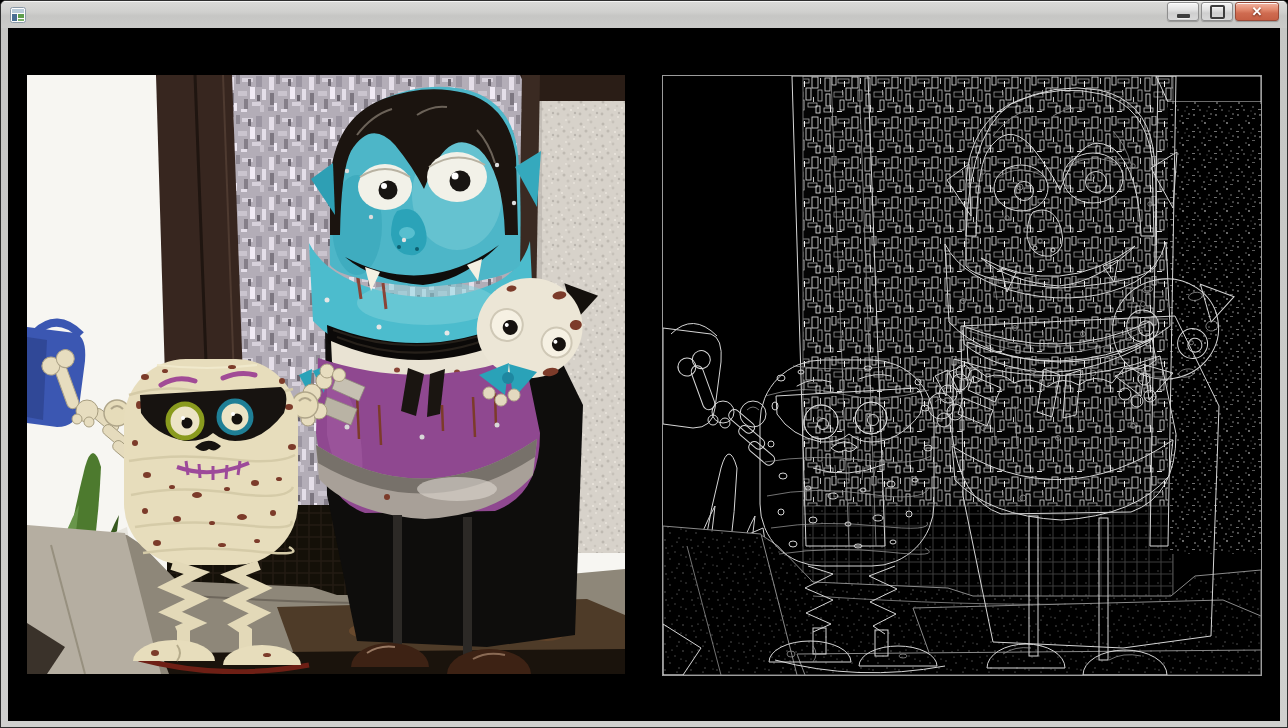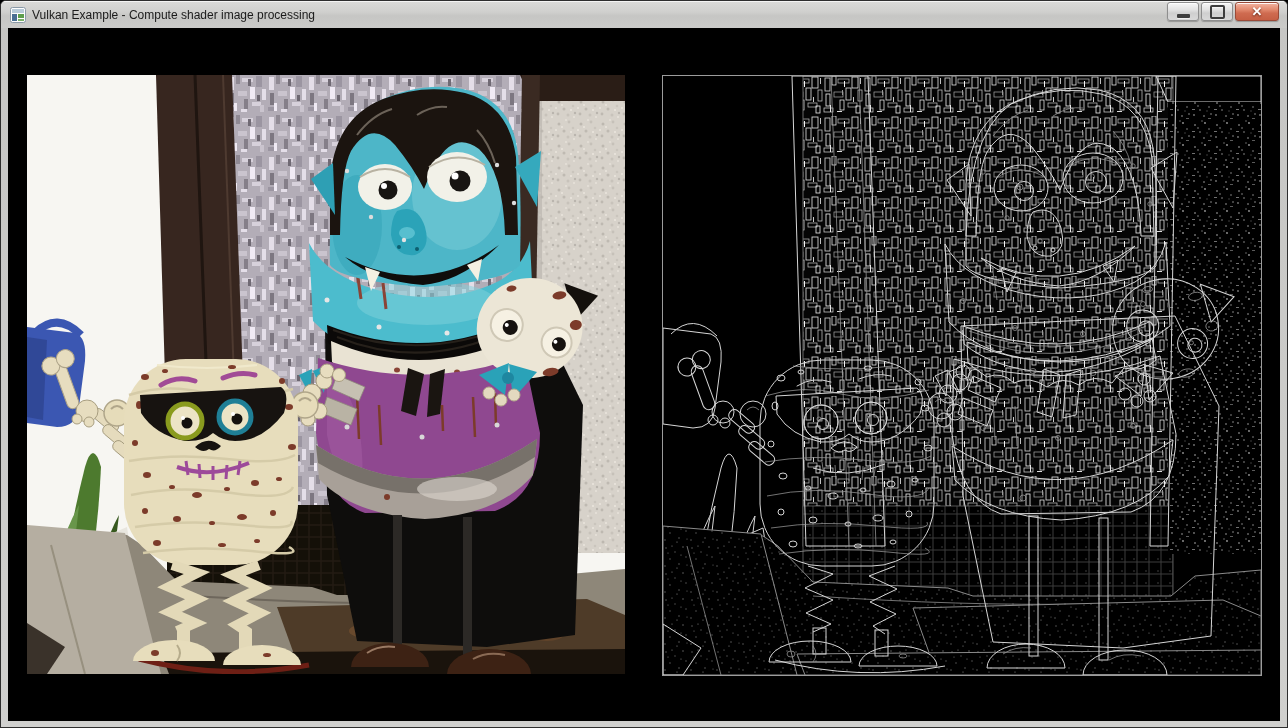--- a/index.html
+++ b/index.html
@@ -47,21 +47,20 @@
 
 <div class="window">
   <div class="titlebar">
     <svg width="16" height="16" viewBox="0 0 16 16">
       <rect x="0.5" y="0.5" width="15" height="15" rx="2" fill="#fdfdfd" stroke="#8a9aa8"></rect>
       <rect x="2" y="2" width="12" height="4" fill="#b8cbd9"></rect>
       <rect x="2" y="7" width="5" height="7" fill="#4a6f94"></rect>
       <rect x="8" y="7" width="6" height="4" fill="#5d9e4d"></rect>
       <rect x="8" y="12" width="6" height="2" fill="#7ab06a"></rect>
     </svg>
-    <span class="title-text">Vulkan Example - Compute shader image processing</span>
     <div class="winbtns">
       <button class="winbtn" title="Minimize">
         <span class="glyph-min"></span>
       </button>
       <button class="winbtn" title="Maximize">
         <span class="glyph-max"></span>
       </button>
       <button class="winbtn close" title="Close">
         <span class="glyph-close">✕</span>
       </button>

